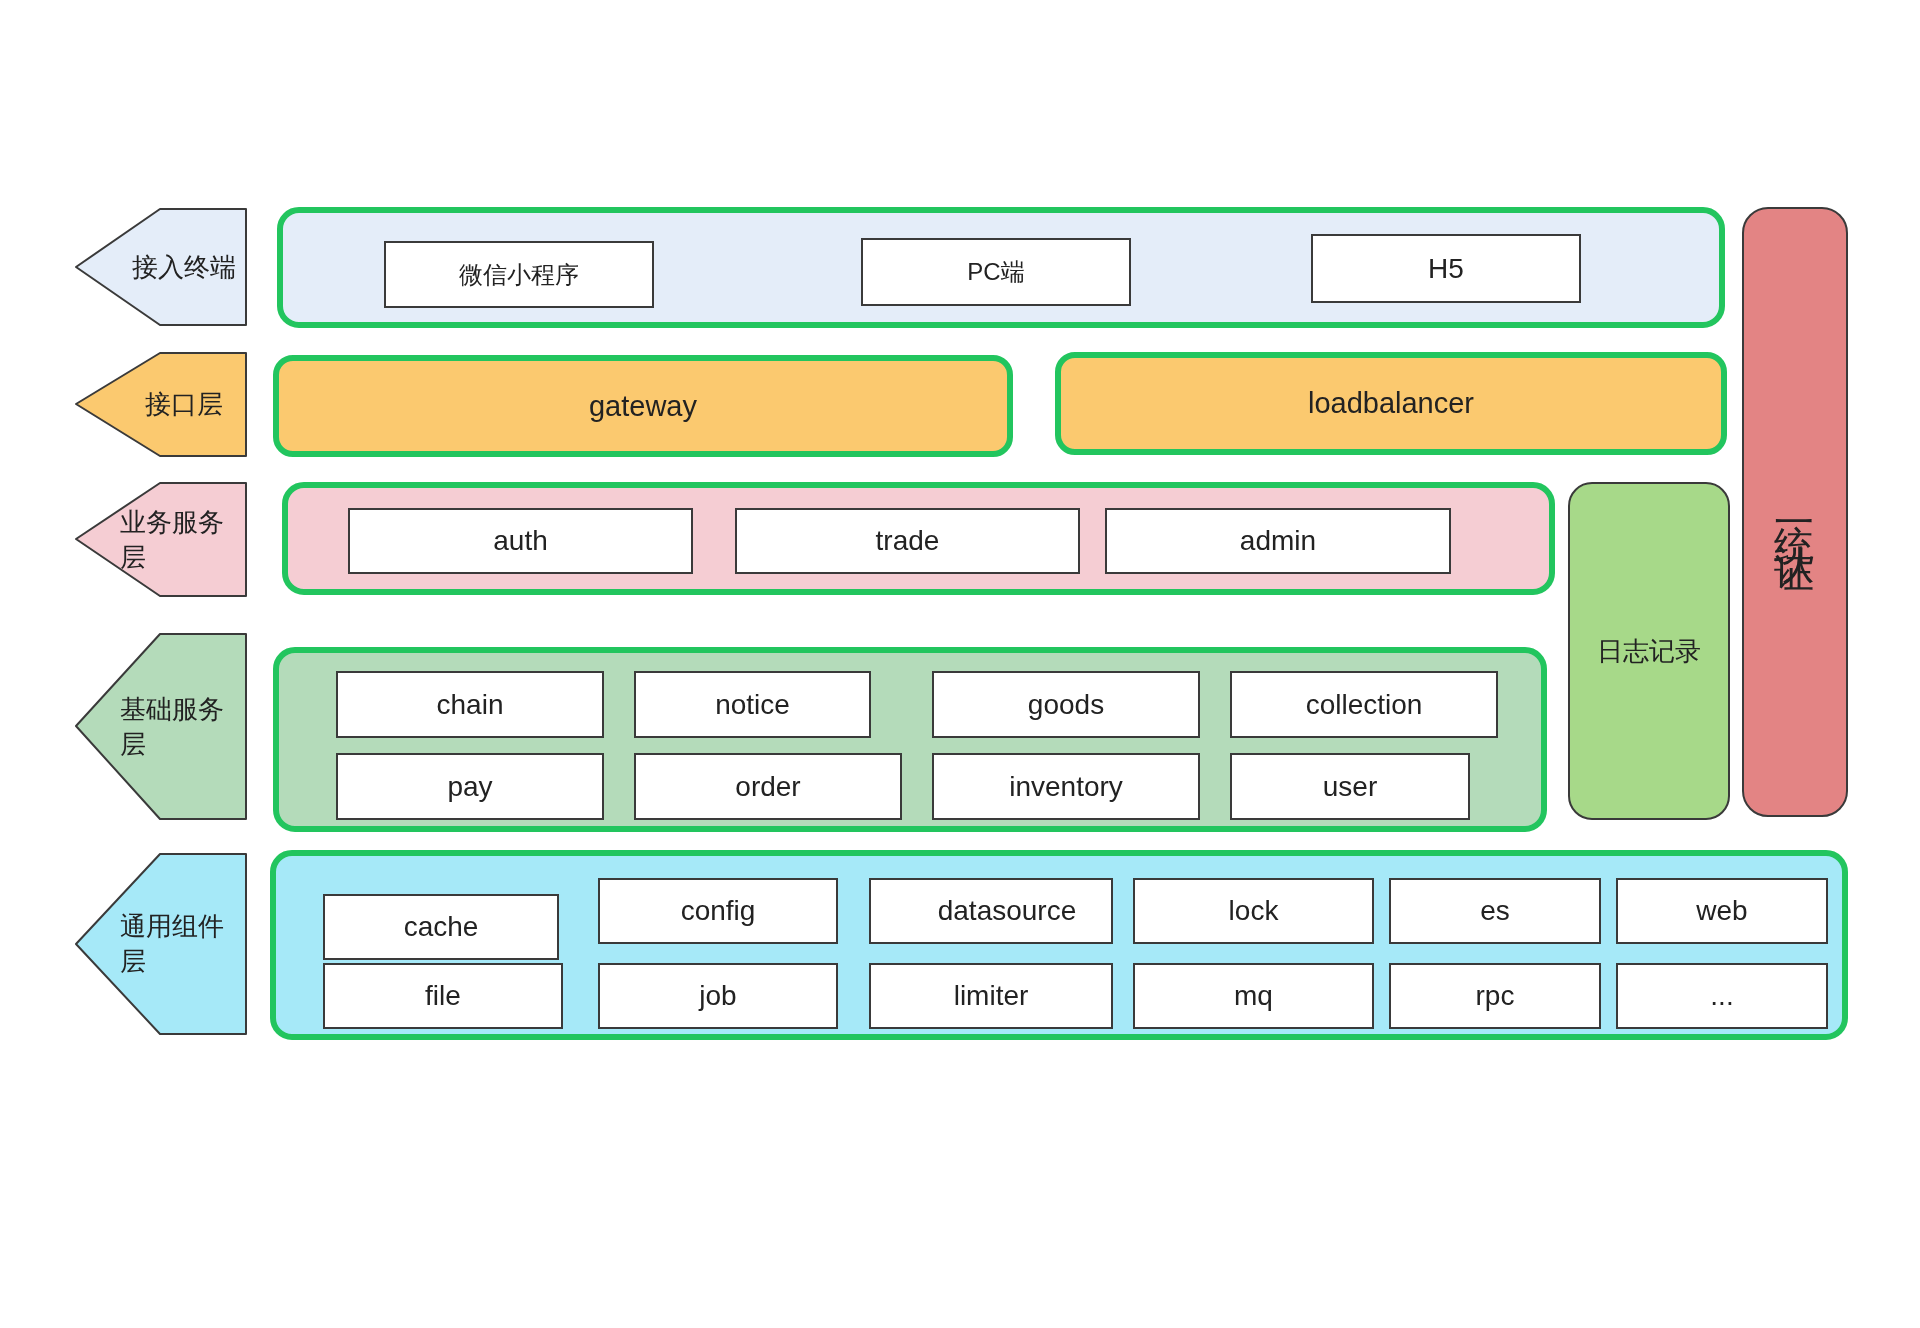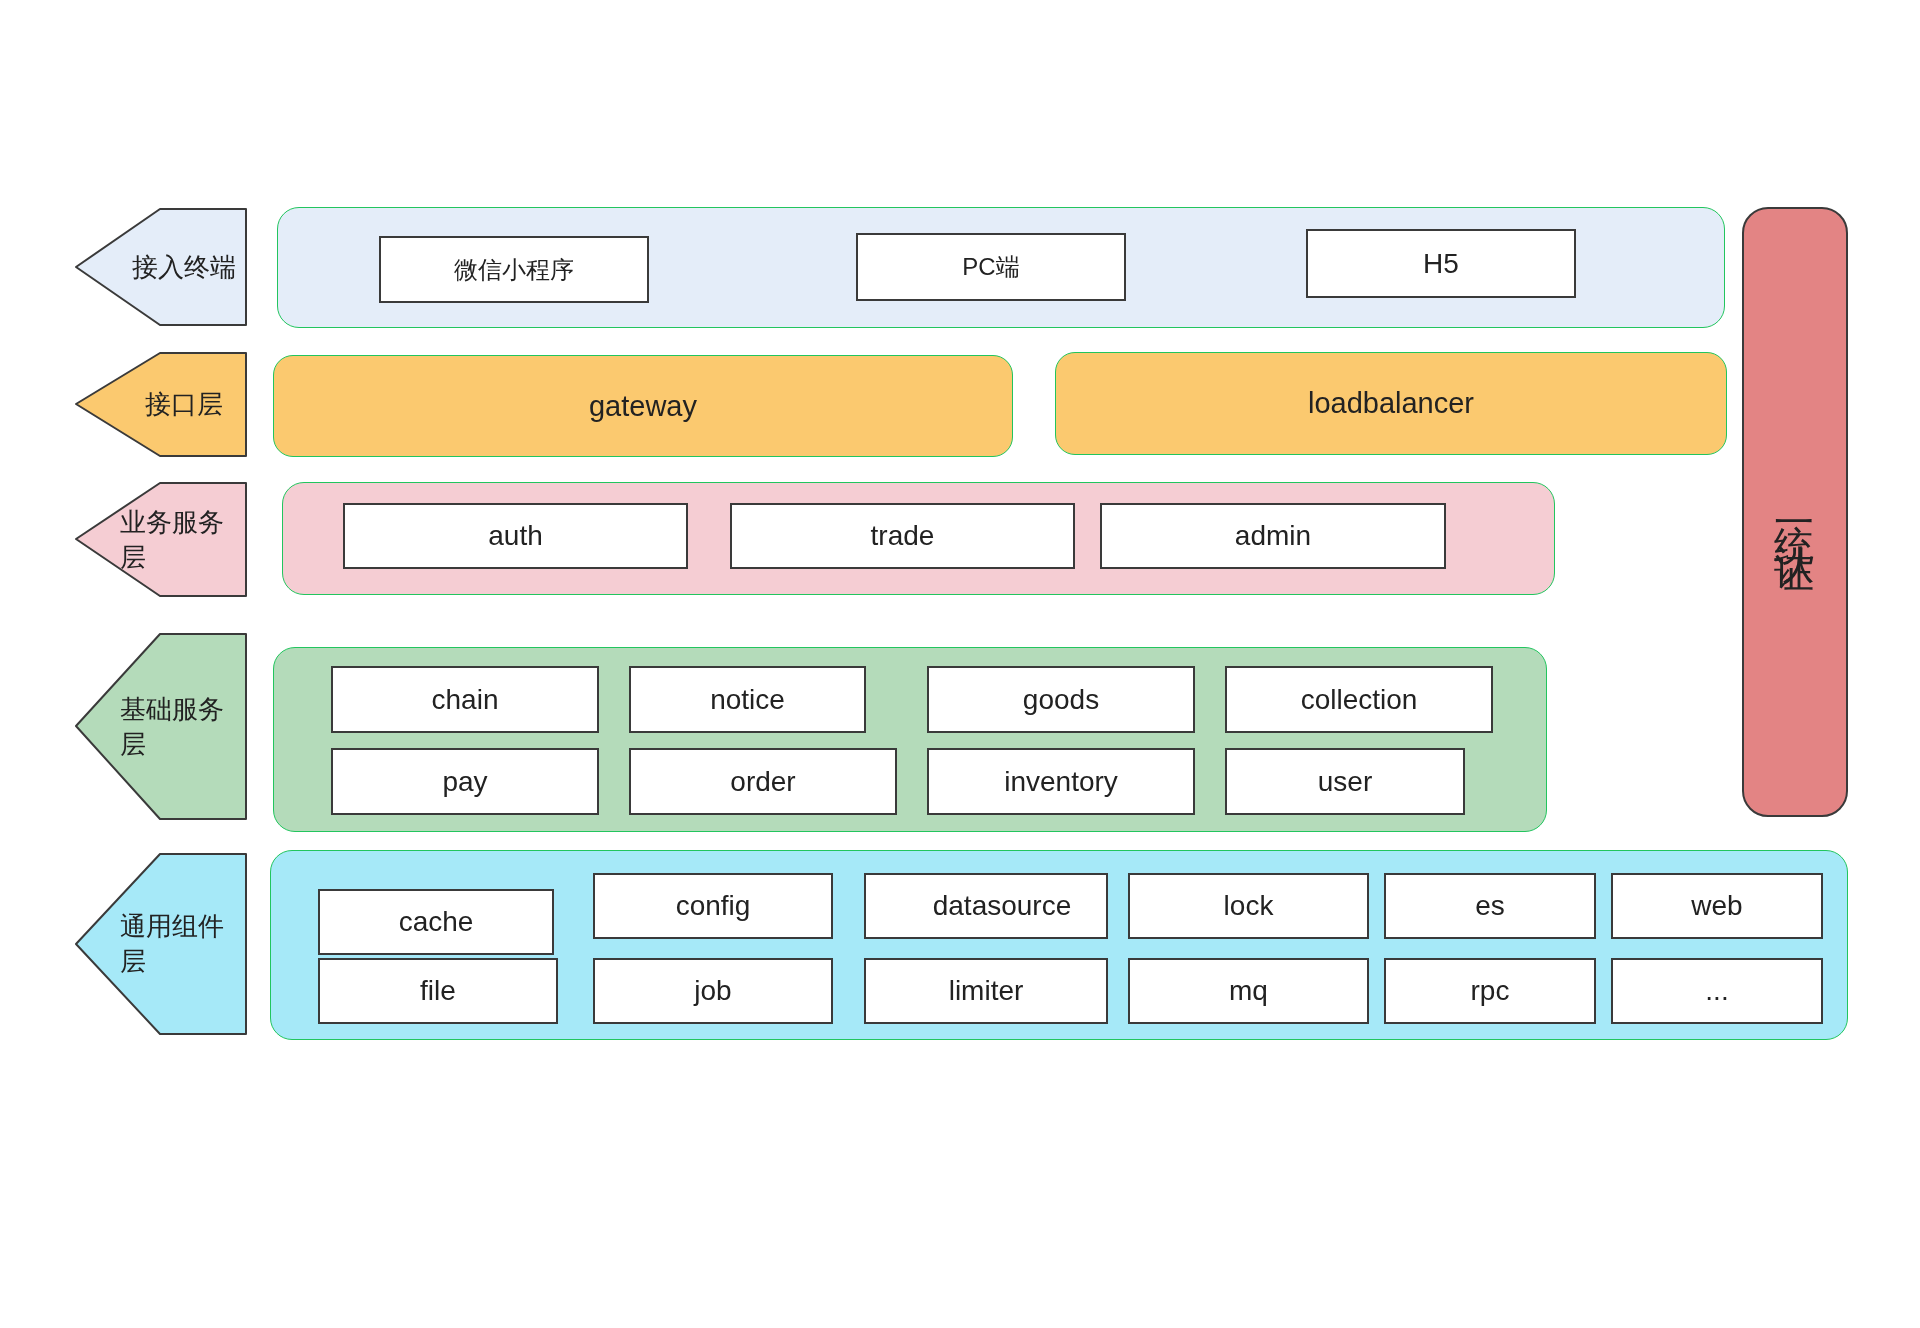--- a/index.html
+++ b/index.html
@@ -2,21 +2,21 @@
 <html><head>
 <meta charset="utf-8">
 <style>
   html,body{margin:0;padding:0;background:#ffffff;}
   #canvas{
     position:relative;width:1920px;height:1328px;background:#ffffff;overflow:hidden;
     font-family:"Liberation Sans","DejaVu Sans",sans-serif;color:#222;
   }
   .abs{position:absolute;box-sizing:border-box;}
   
-  .band{border:1px solid #22c55e;border-radius:22px;}
+  .band{border:6px solid #22c55e;border-radius:22px;}
   .band-access{background:#e4edf9;}
   .band-interface{background:#fbc96f;border-radius:20px;}
   .band-business{background:#f5cdd3;margin-left:7px;}
   .band-basic{background:#b4dbba;}
   .band-common{background:#a6e9f8;}
   .block-log{background:#a7d989;border:2px solid #3a3a3a;border-radius:24px;
     display:flex;align-items:center;justify-content:center;font-size:26px;}
   .block-auth{background:#e38484;border:2px solid #3a3a3a;border-radius:26px;
     display:flex;align-items:center;justify-content:center;}
   .block-auth .vtext{writing-mode:vertical-rl;text-orientation:upright;
@@ -168,18 +168,21 @@
       <span>mq</span>
     </div>
     <div class="abs wbox" style="left:1113px;top:107px;width:212px;height:66px;">
       <span>rpc</span>
     </div>
     <div class="abs wbox" style="left:1340px;top:107px;width:212px;height:66px;">
       <span>...</span>
     </div>
   </div>
 
+  <div class="abs block-log" style="left:1568px;top:482px;width:162px;height:338px;">
+    <span>日志记录</span>
+  </div>
 
   <div class="abs block-auth" style="left:1742px;top:207px;width:106px;height:610px;">
     <span class="vtext">统一认证</span>
   </div>
 
 </div>
 
 </body></html>

